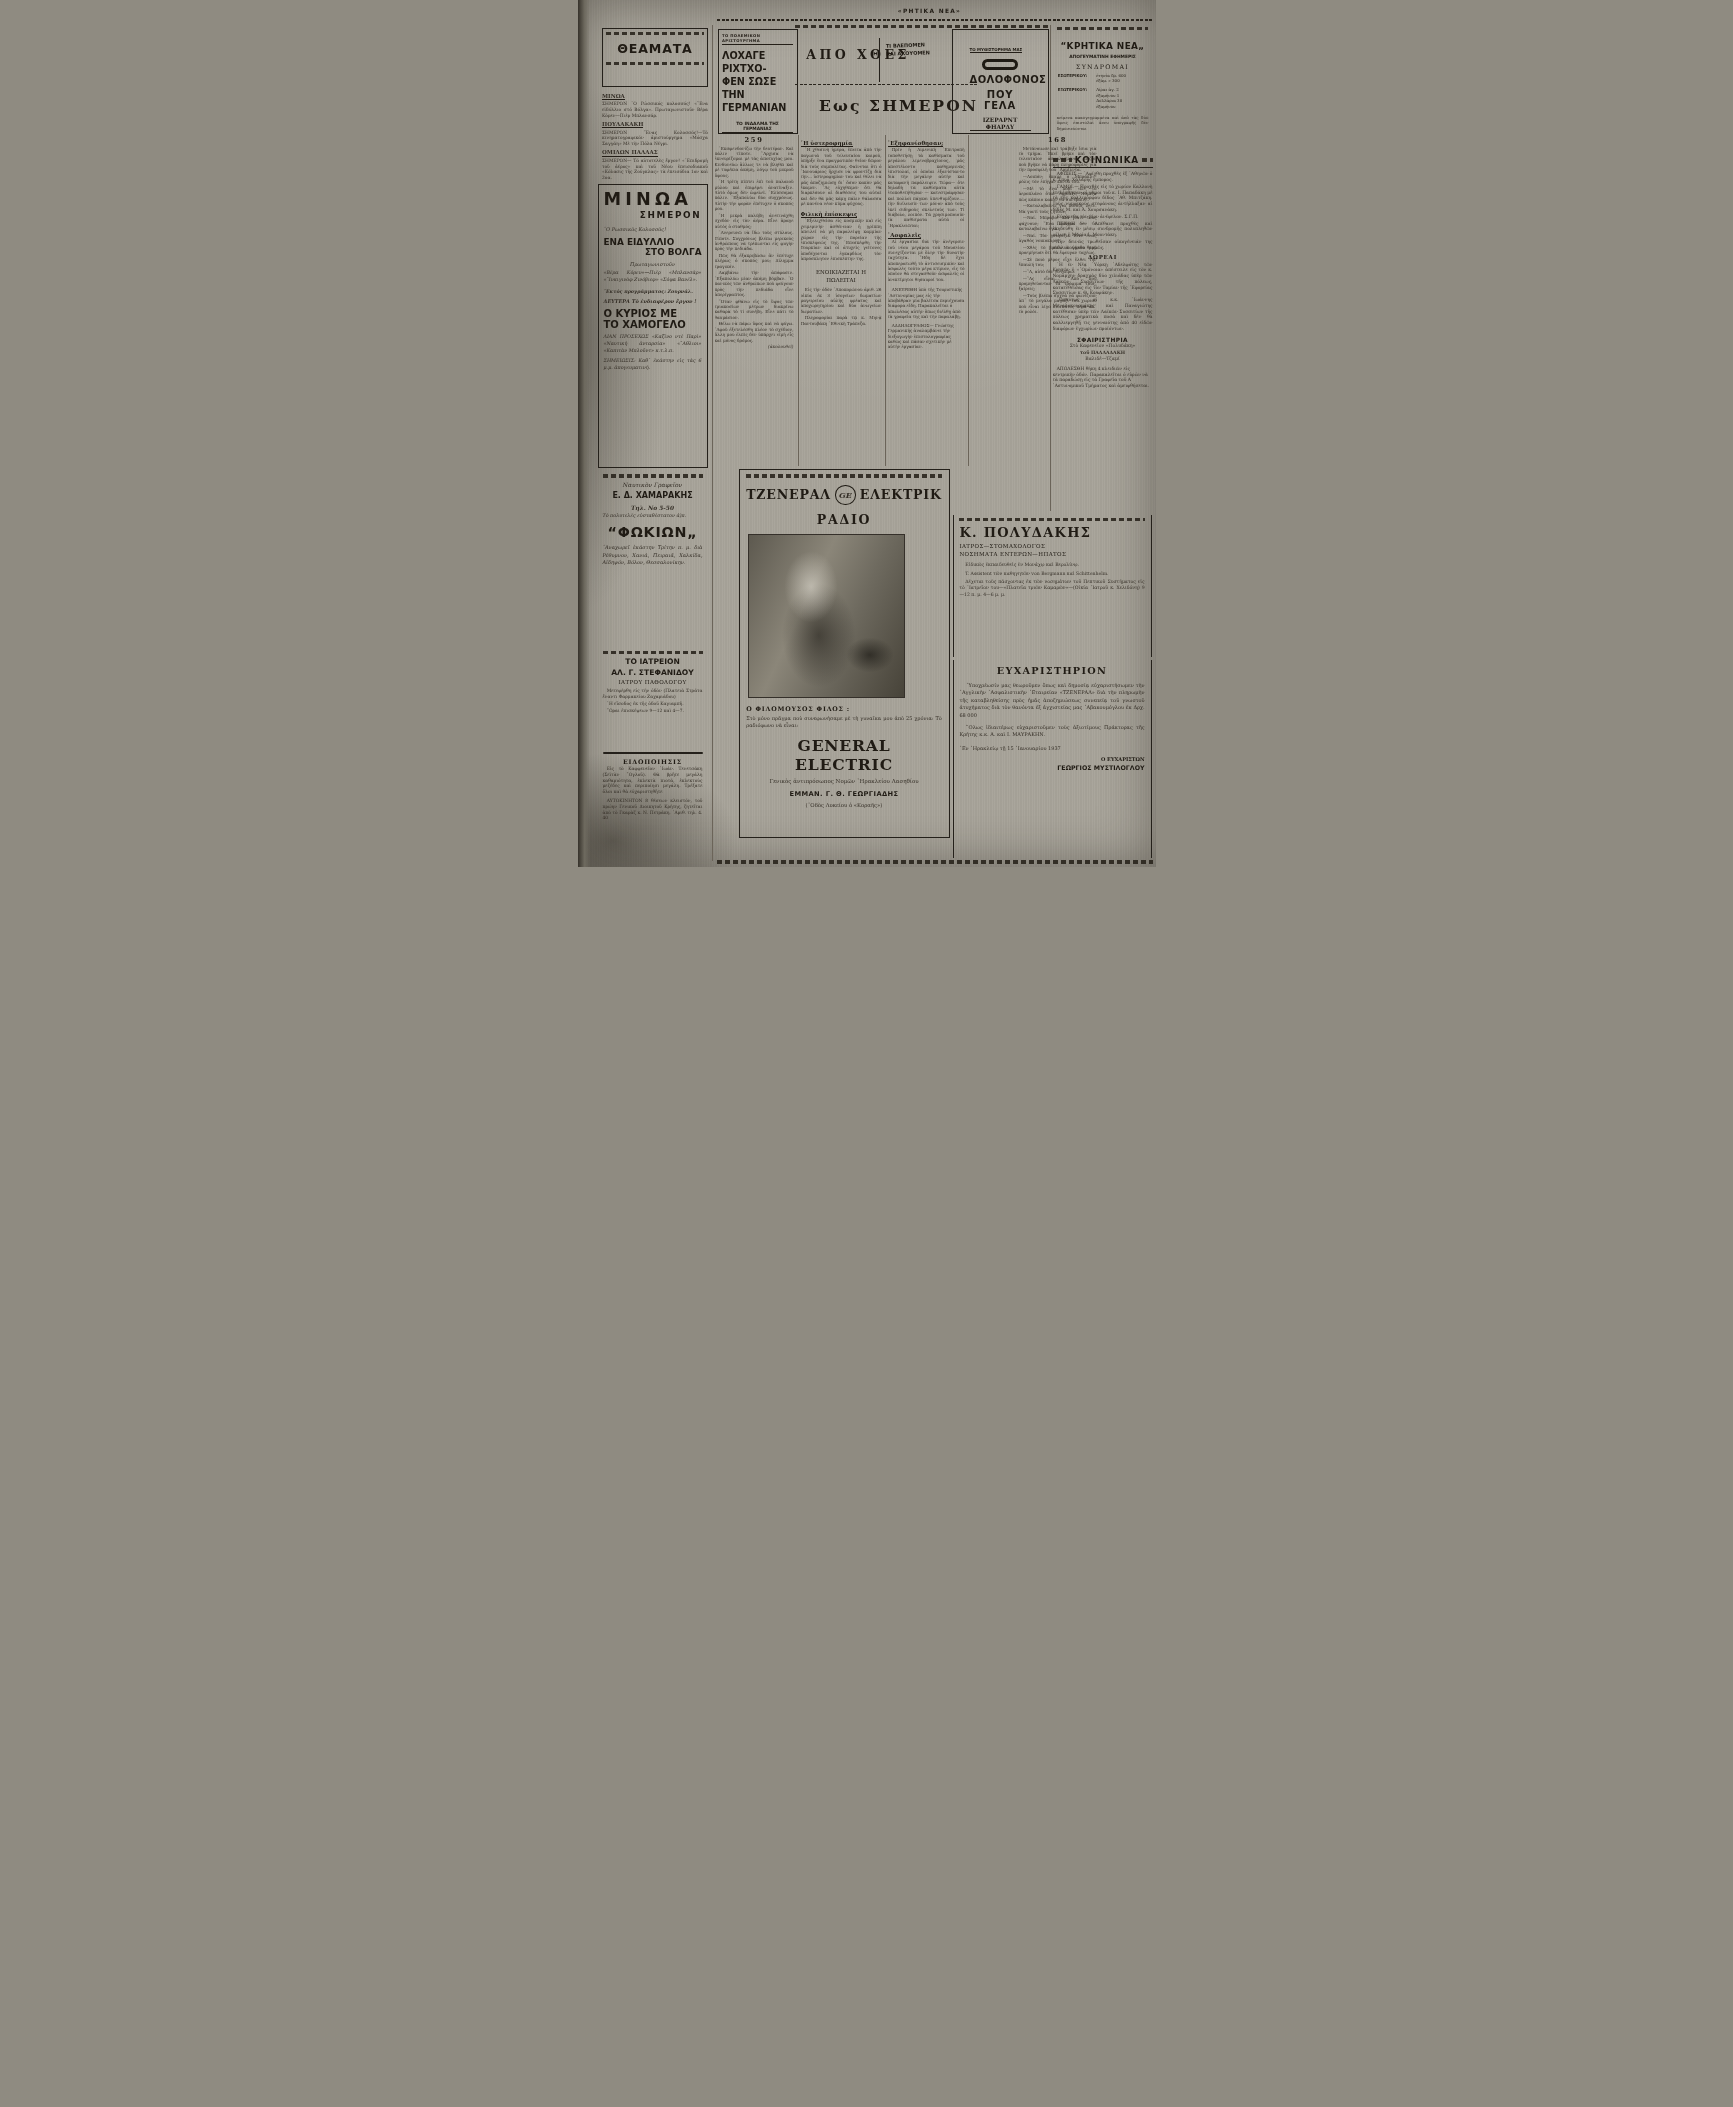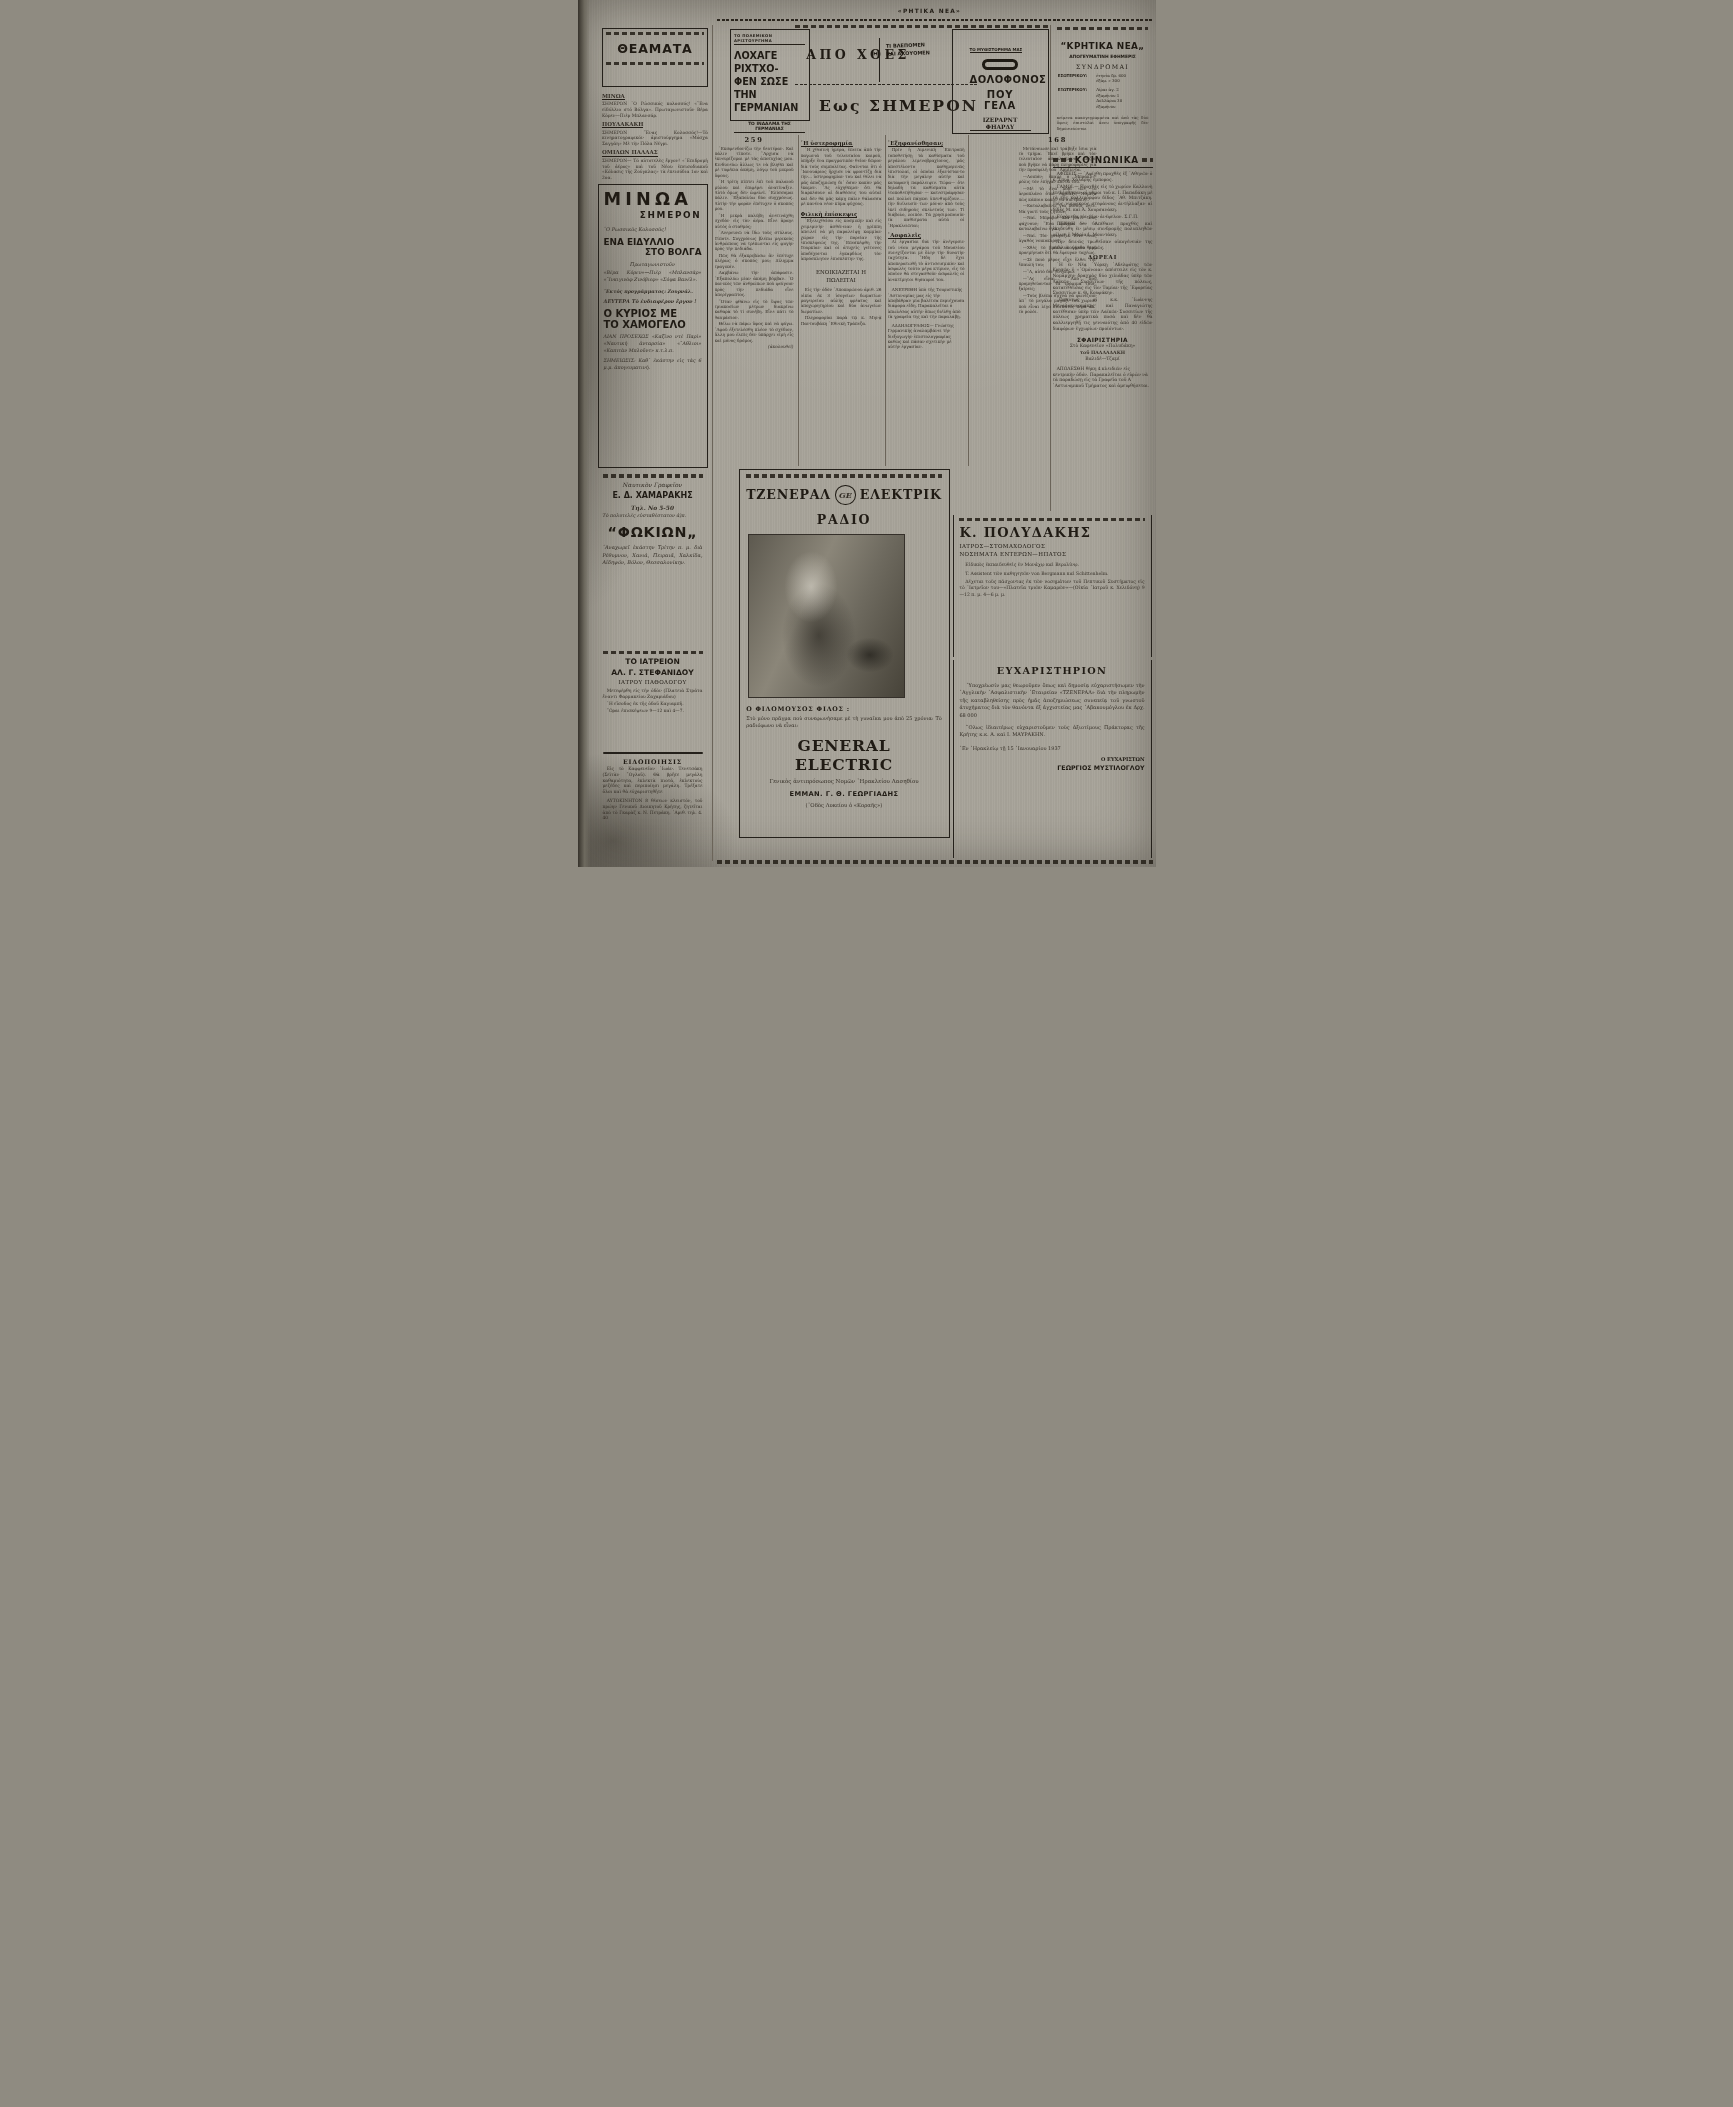--- a/index.html
+++ b/index.html
@@ -61,21 +61,21 @@
 
   <div class="abs" style="left:24.5px;top:90px;width:106px;height:94px;">
     <div class="venue"><span class="underl">ΜΙΝΩΑ</span></div>
     <p class="venuetext">ΣΗΜΕΡΟΝ ῾Ο Ρώσσικός κολοσσός! «῞Ενα εἰδύλλιο στό Βόλγα». Πρωταγωνιστοῦν Βέρα Κόρεν—Πιὲρ Μπλανσάρ.</p>
     <div class="venue"><span class="underl">ΠΟΥΛΑΚΑΚΗ</span></div>
     <p class="venuetext">ΣΗΜΕΡΟΝ ῞Ενας Κολοσσός!—Τό κινηματογραφικόν ἀριστούργημα «Μόσχα Σαγγάη» Μὲ τὴν Πόλα Νέγρι.</p>
     <div class="venue"><span class="underl">ΟΜΙΛΩΝ ΠΑΛΛΑΣ</span></div>
     <p class="venuetext">ΣΗΜΕΡΟΝ— Τό αὐτοτελὲς ἔργον! «᾽Επιδρομὴ τοῦ ἀέρος» καὶ τοῦ Νέου ἐπεισοδιακοῦ «Κόλασις τῆς Ζούγκλας» τὰ ἐπεισόδια 1ον καὶ 2οα.</p>
   </div>
 
-  <div class="abs box" style="left:152px;top:29px;width:80px;height:92px;padding:3.4px;border-width:1.7px;">
+  <div class="abs box" style="left:140px;top:29px;width:80px;height:105px;padding:3.4px;border-width:1.7px;">
     <div class="sans b ink" style="font-size:3.8px;letter-spacing:0.4px;"><span class="underl">ΤΟ ΠΟΛΕΜΙΚΟΝ ΑΡΙΣΤΟΥΡΓΗΜΑ</span></div>
     <div class="sans b ink" style="font-size:9.7px;line-height:1.35;margin-top:4.2px;">
       <div>ΛΟΧΑΓΕ ΡΙΧΤΧΟ-</div>
       <div>ΦΕΝ ΣΩΣΕ ΤΗΝ</div>
       <div>ΓΕΡΜΑΝΙΑΝ</div>
     </div>
     <div class="sans b ink ctr" style="font-size:4.4px;margin-top:6.7px;"><span class="underl">ΤΟ ΙΝΔΑΛΜΑ ΤΗΣ ΓΕΡΜΑΝΙΑΣ</span></div>
   </div>
 
   <div class="abs" style="left:217px;top:25px;width:255px;height:110px;">

